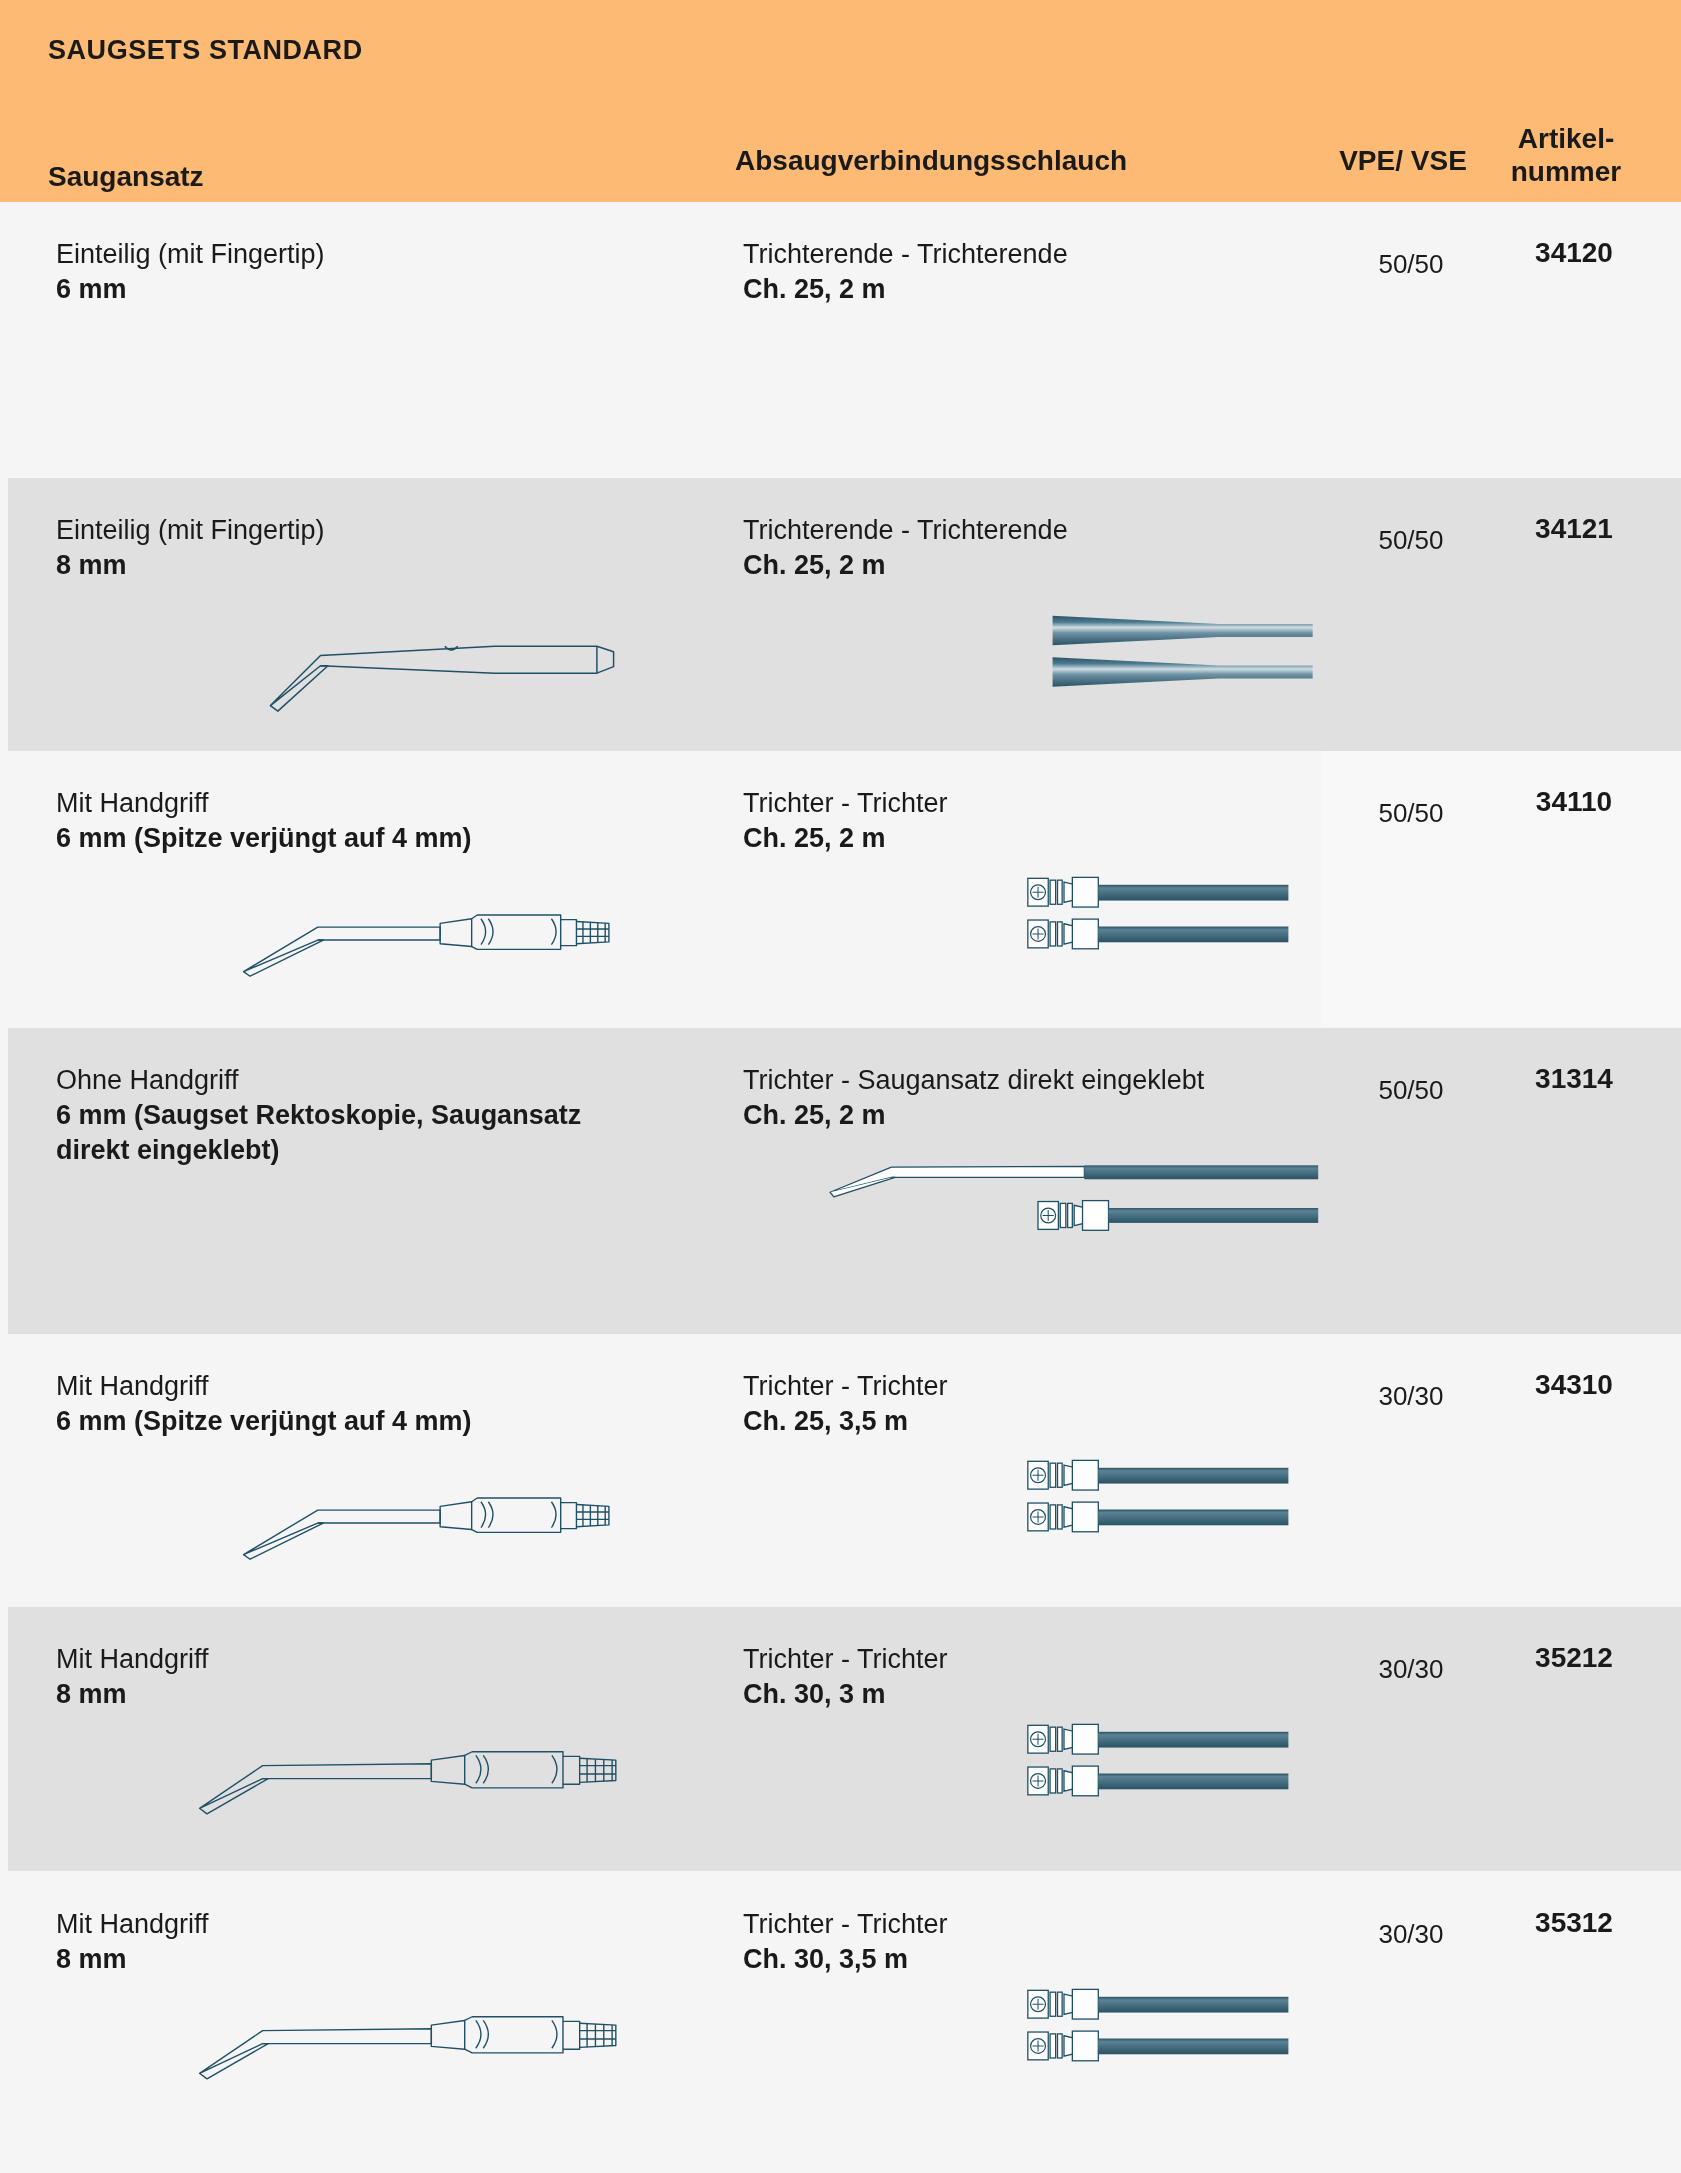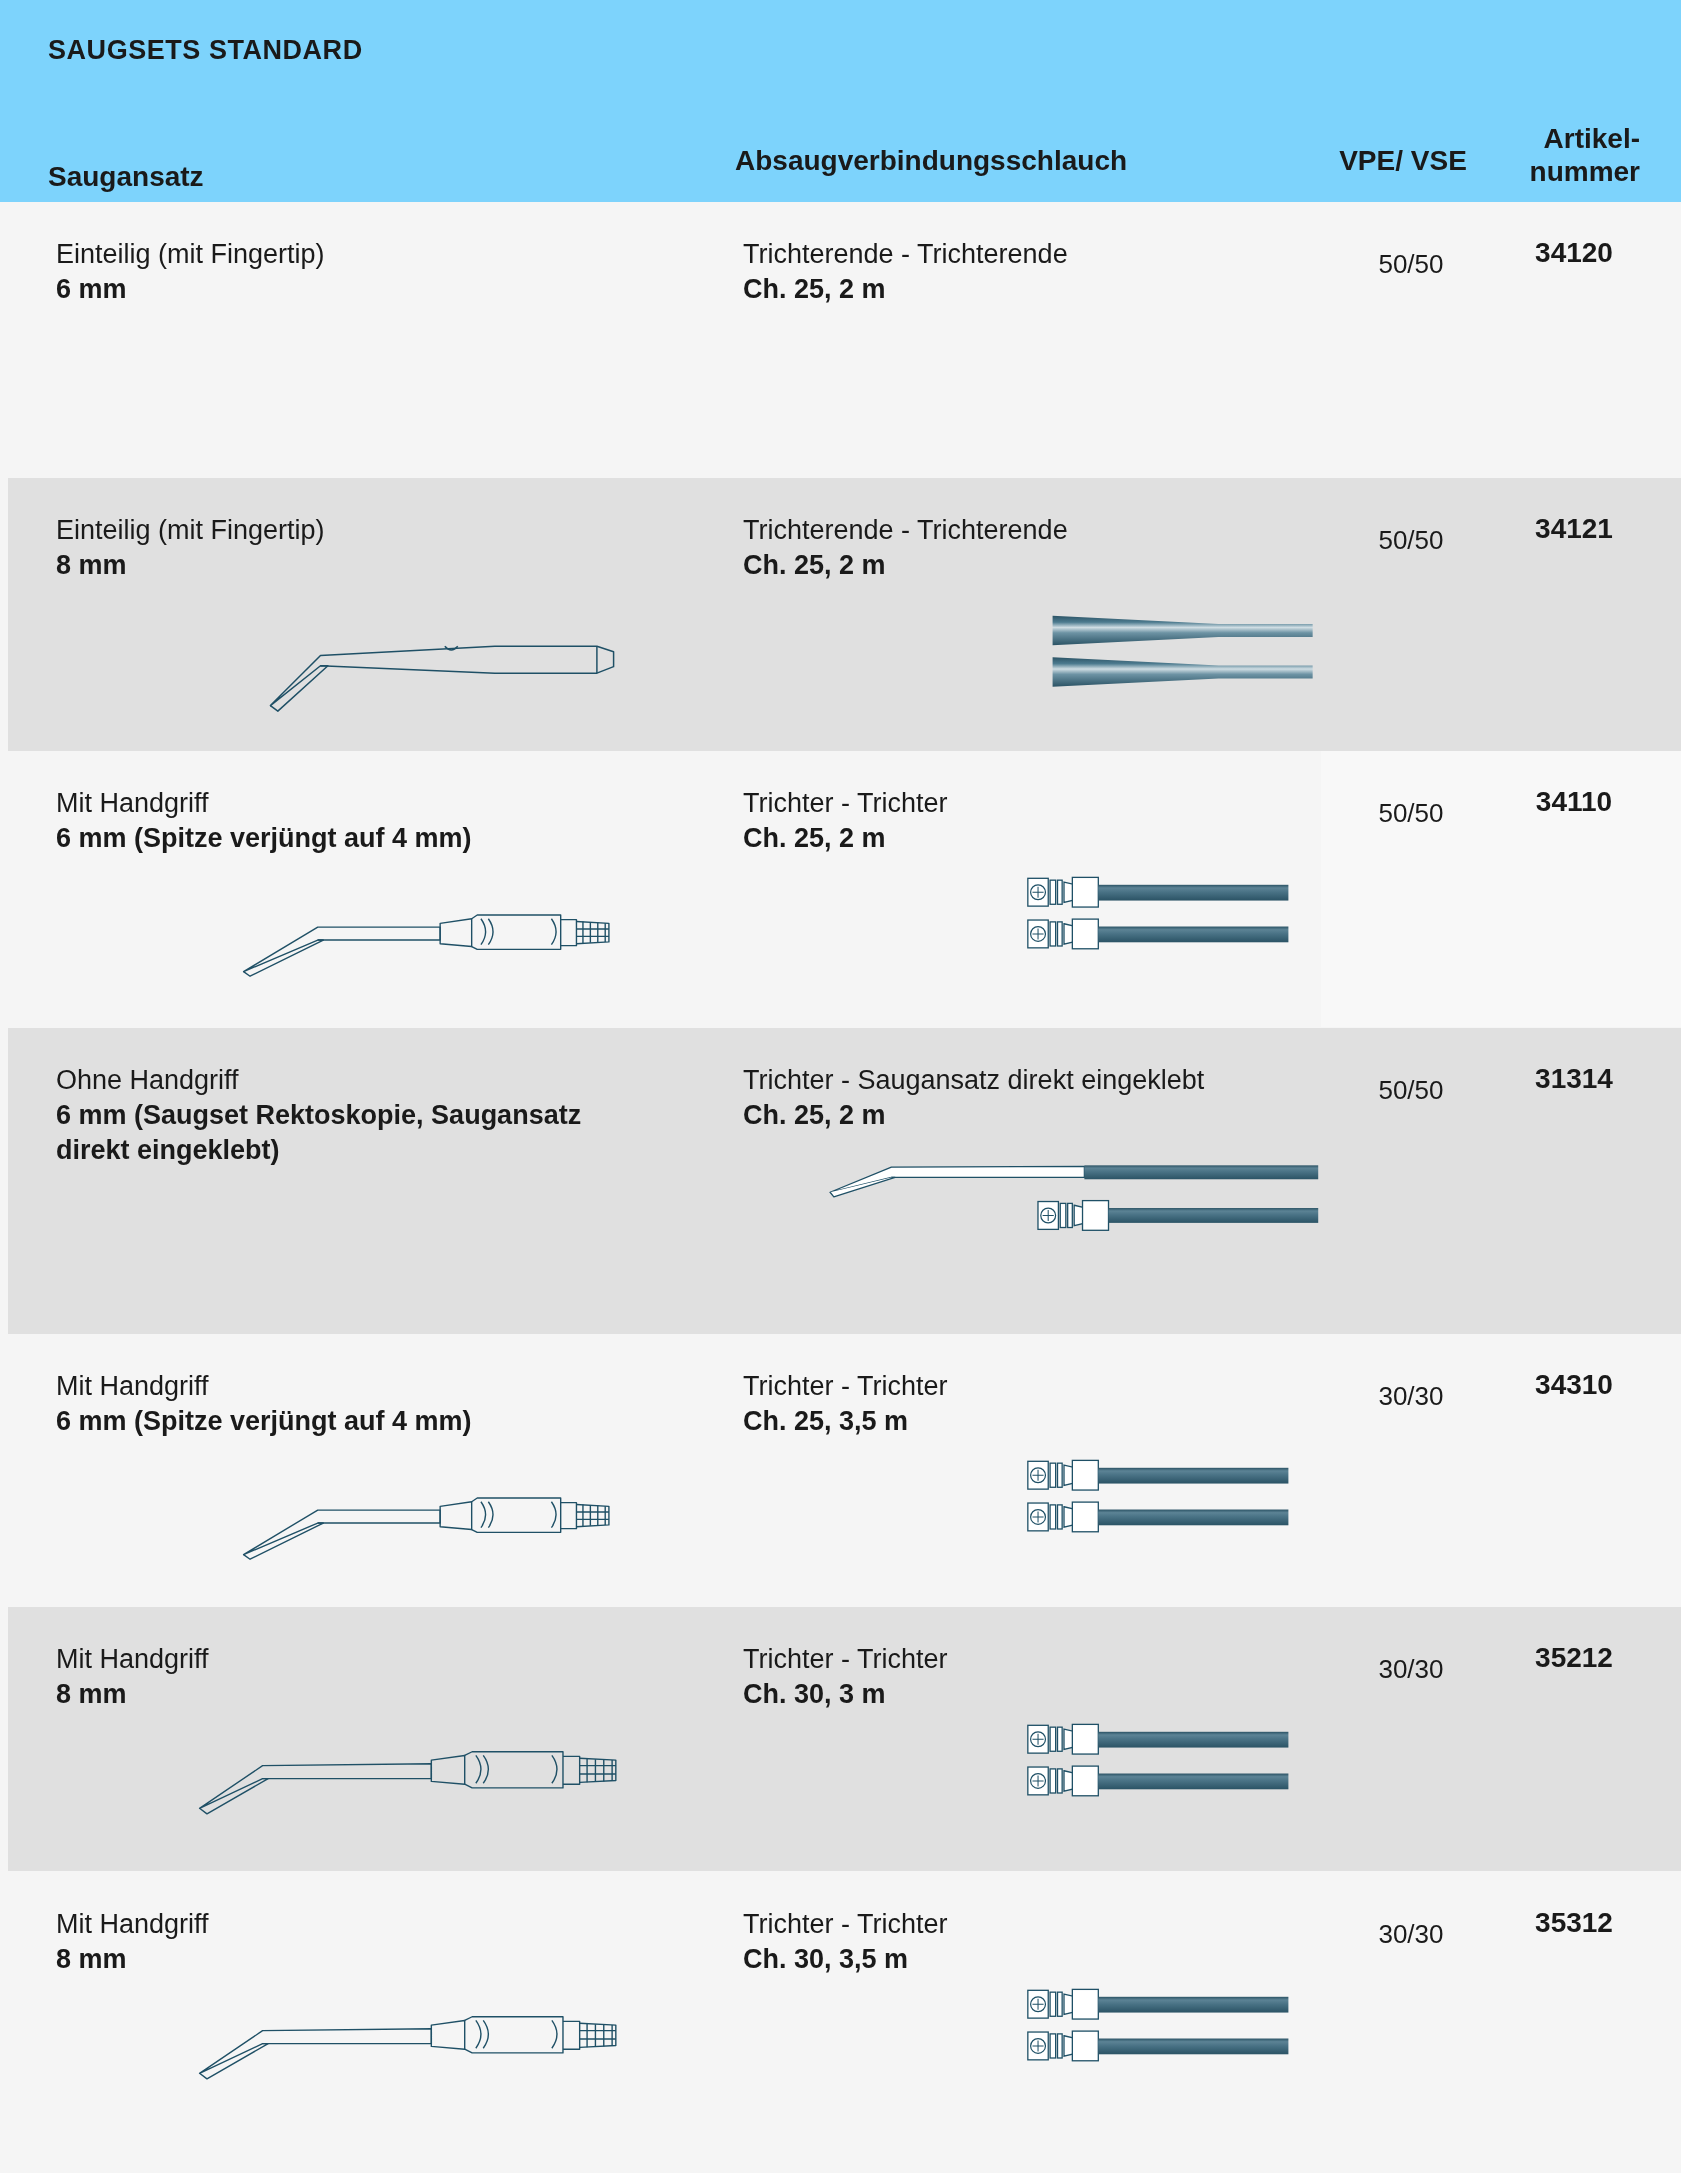--- a/index.html
+++ b/index.html
@@ -21,42 +21,42 @@
     height: 2173px;
     background: #f5f5f5;
   }
 
   
   .header-block {
     position: absolute;
     left: 0; top: 0;
     width: 1682px;
     height: 202px;
-    background: #7dd3fc;
+    background: #fdba74;
   }
   .section-title {
     position: absolute;
     left: 48px;
     top: 35px;
     font-size: 27px;
     font-weight: bold;
     letter-spacing: 0.02em;
     color: #1a1a1a;
   }
   .col-head {
     position: absolute;
     font-size: 28px;
     font-weight: bold;
     color: #1a1a1a;
     line-height: 1.18;
   }
   .col-head.c1 { left: 48px;  top: 144px; margin-top: 16px; }
   .col-head.c2 { left: 735px; top: 144px; }
   .col-head.c3 { left: 1336px; top: 144px; width: 134px; text-align: center; }
-  .col-head.c4 { left: 1492px; top: 122px; width: 148px; text-align: right; }
+  .col-head.c4 { left: 1492px; top: 122px; width: 148px; text-align: center; }
 
   
   .row {
     position: absolute;
     left: 8px;
     width: 1682px;
     box-sizing: border-box;
   }
   .row.light { background: #f5f5f5; }
   .row.dark  { background: #e0e0e0; }

